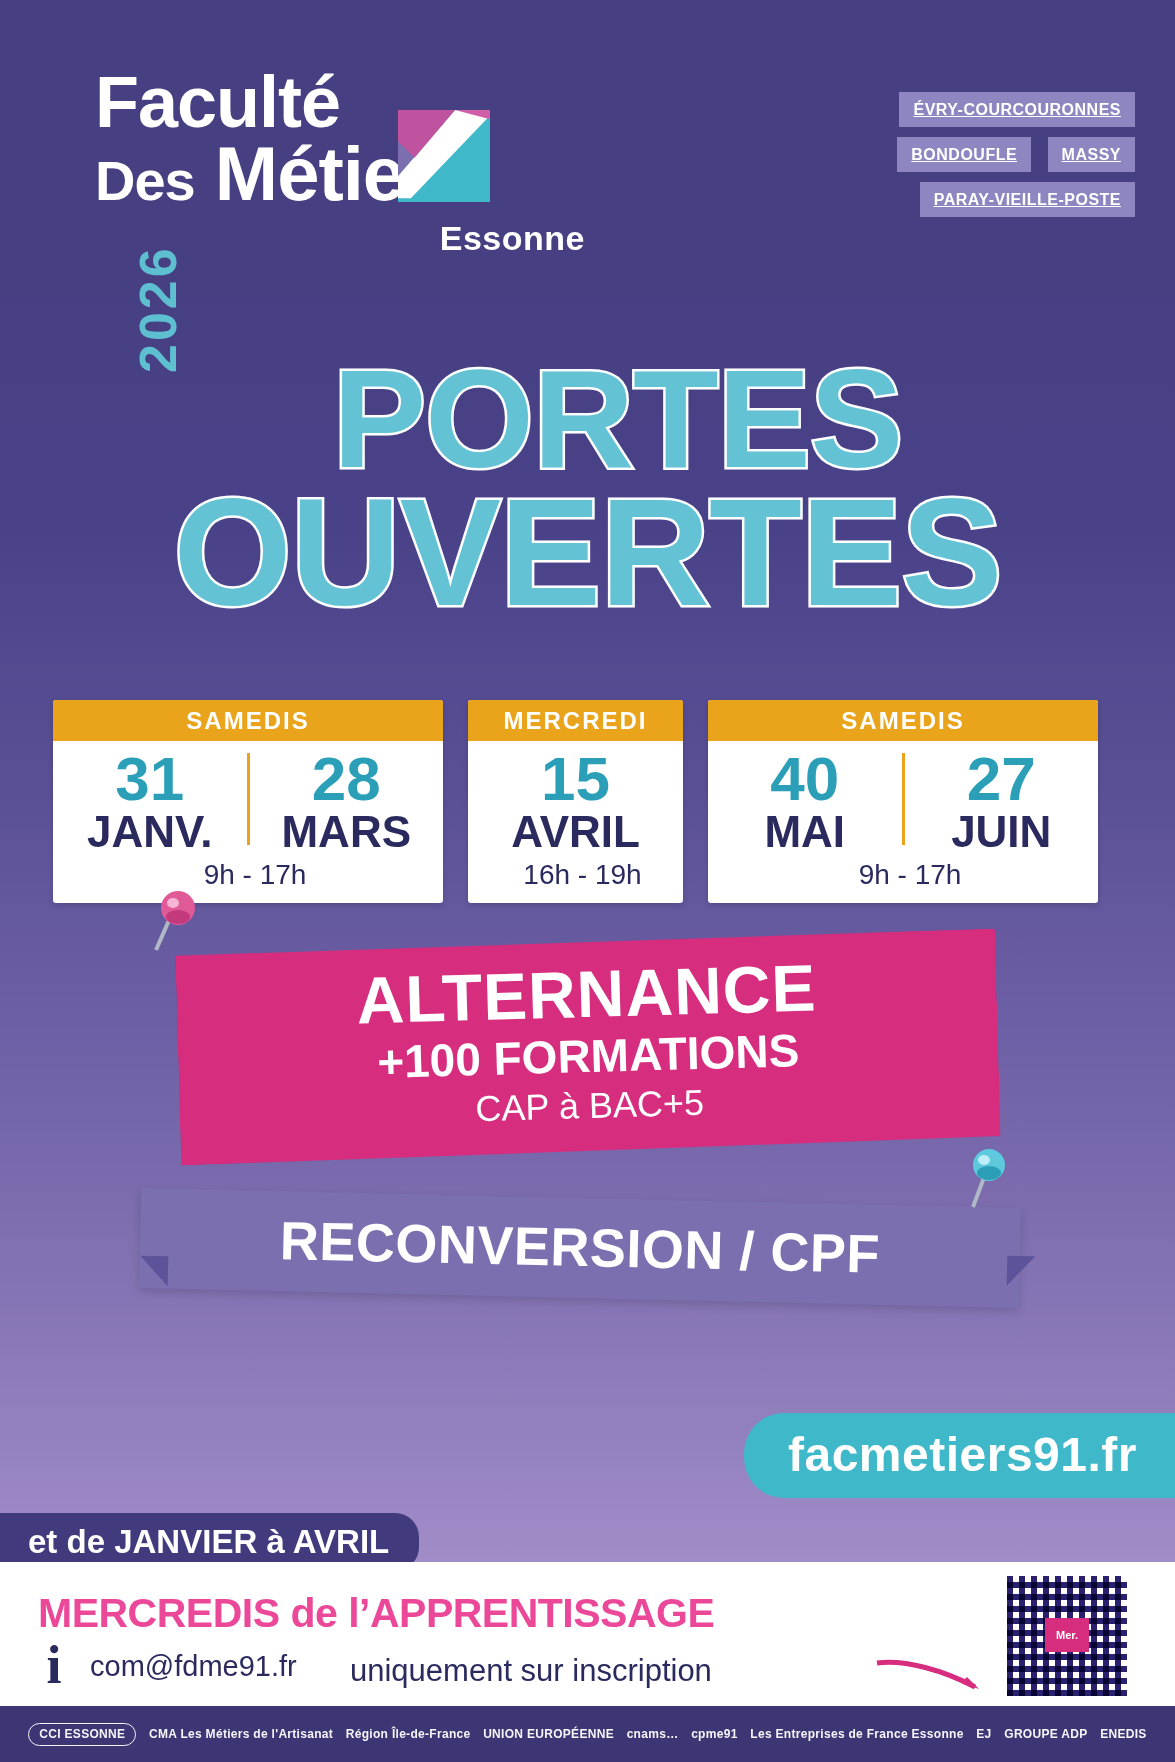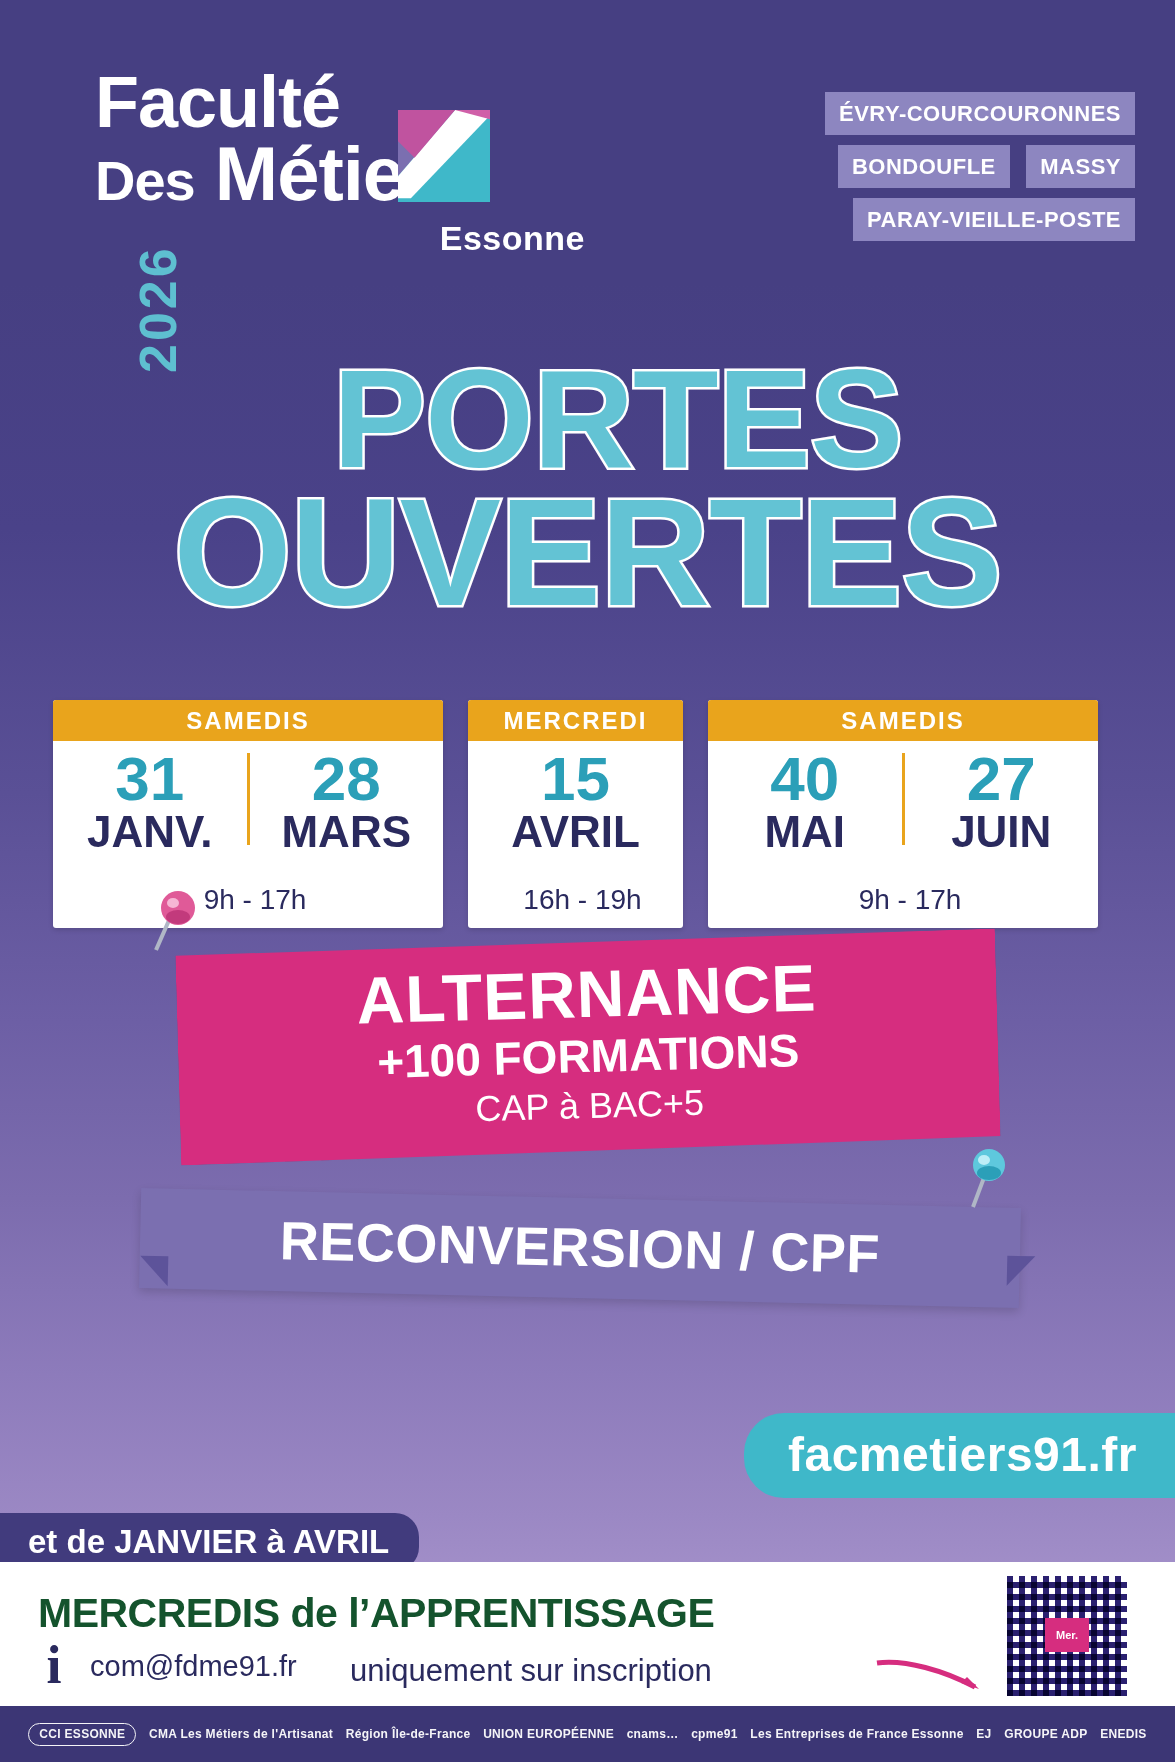--- a/index.html
+++ b/index.html
@@ -71,26 +71,27 @@
   .sites {
     position: absolute;
     right: 40px; top: 28px;
     width: 420px;
     text-align: right;
   }
   .site-chip {
     display: inline-block;
     background: #8d86c0;
     color: #ffffff;
-    font-size: 22px;
+    font-size: 16px;
     font-weight: bold;
     letter-spacing: 0.5px;
     padding: 9px 14px 8px 14px;
     margin-bottom: 10px;
     vertical-align: top;
+    text-decoration: underline;
   }
   .site-row { display: block; margin-bottom: 0; }
   .site-row.r2 { text-align: right; }
   .site-row.r2 .site-chip { margin-left: 12px; }
 
   
   .title-block {
     position: absolute;
     top: 355px; left: 0; right: 0;
     text-align: center;
@@ -171,21 +172,20 @@
     font-weight: bold;
     color: #2a2a5e;
     line-height: 46px;
     margin-top: -2px;
   }
   .hours {
     text-align: center;
     font-size: 28px;
     color: #2a2a5e;
     padding: 4px 0 12px 14px;
-    margin-top: 25px;
   }
 
   
   .banner-alt {
     position: absolute;
     top: 940px; left: 178px;
     width: 820px;
     background: #d62d7f;
     transform: rotate(-1.6deg);
     padding: 20px 0 26px 0;
@@ -280,21 +280,21 @@
     position: absolute;
     left: 0; right: 0; bottom: 0;
     height: 200px;
     background: #ffffff;
   }
   .mercredis {
     position: absolute;
     left: 38px; top: 28px;
     font-size: 41px;
     font-weight: bold;
-    color: #14532d;
+    color: #ec4899;
     letter-spacing: -0.5px;
   }
   .inscription {
     position: absolute;
     left: 350px; top: 91px;
     font-size: 31px;
     color: #2a2a5e;
   }
   .email-row {
     position: absolute;

